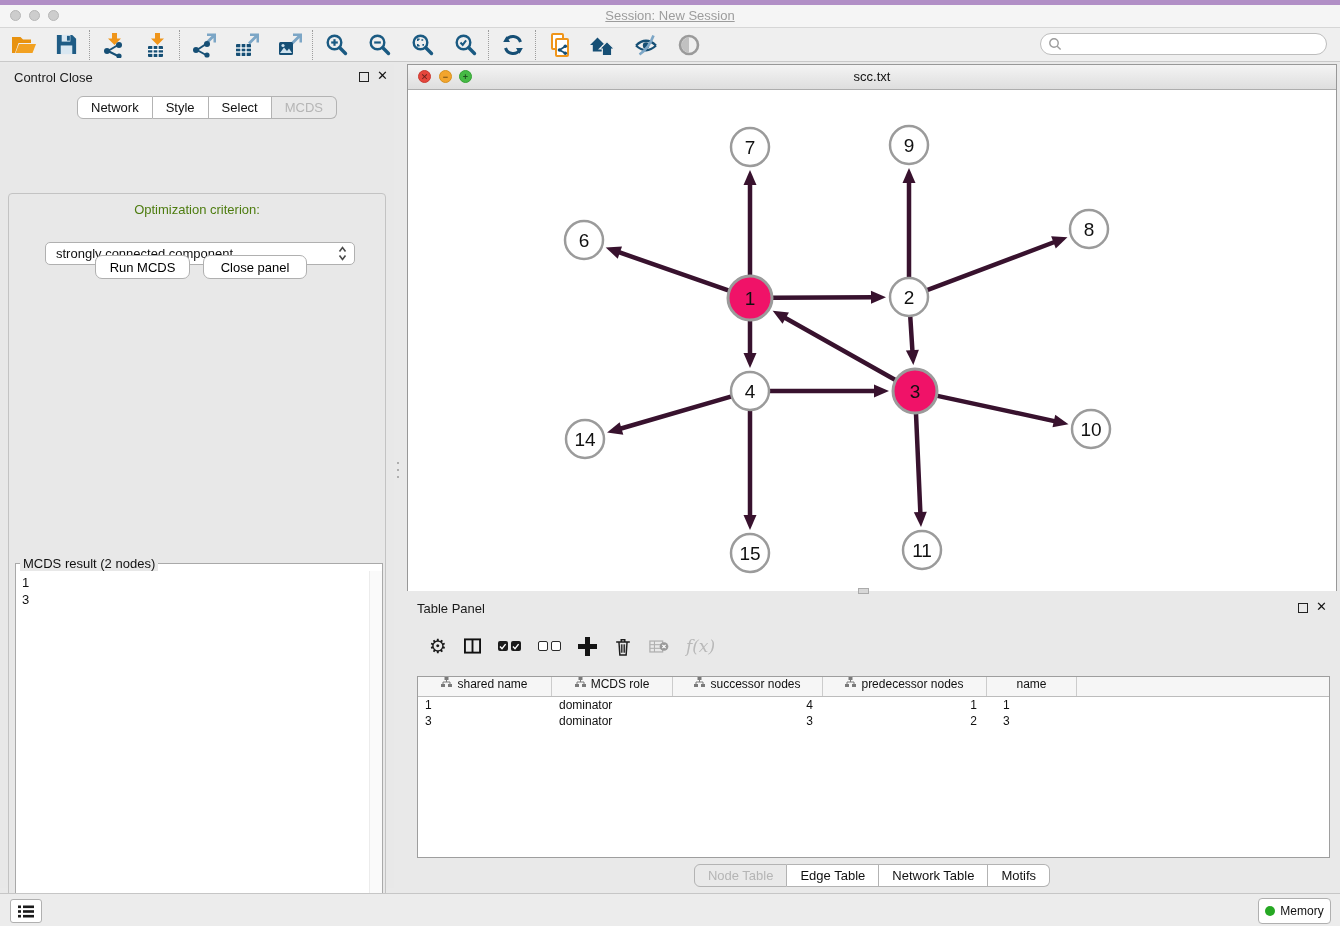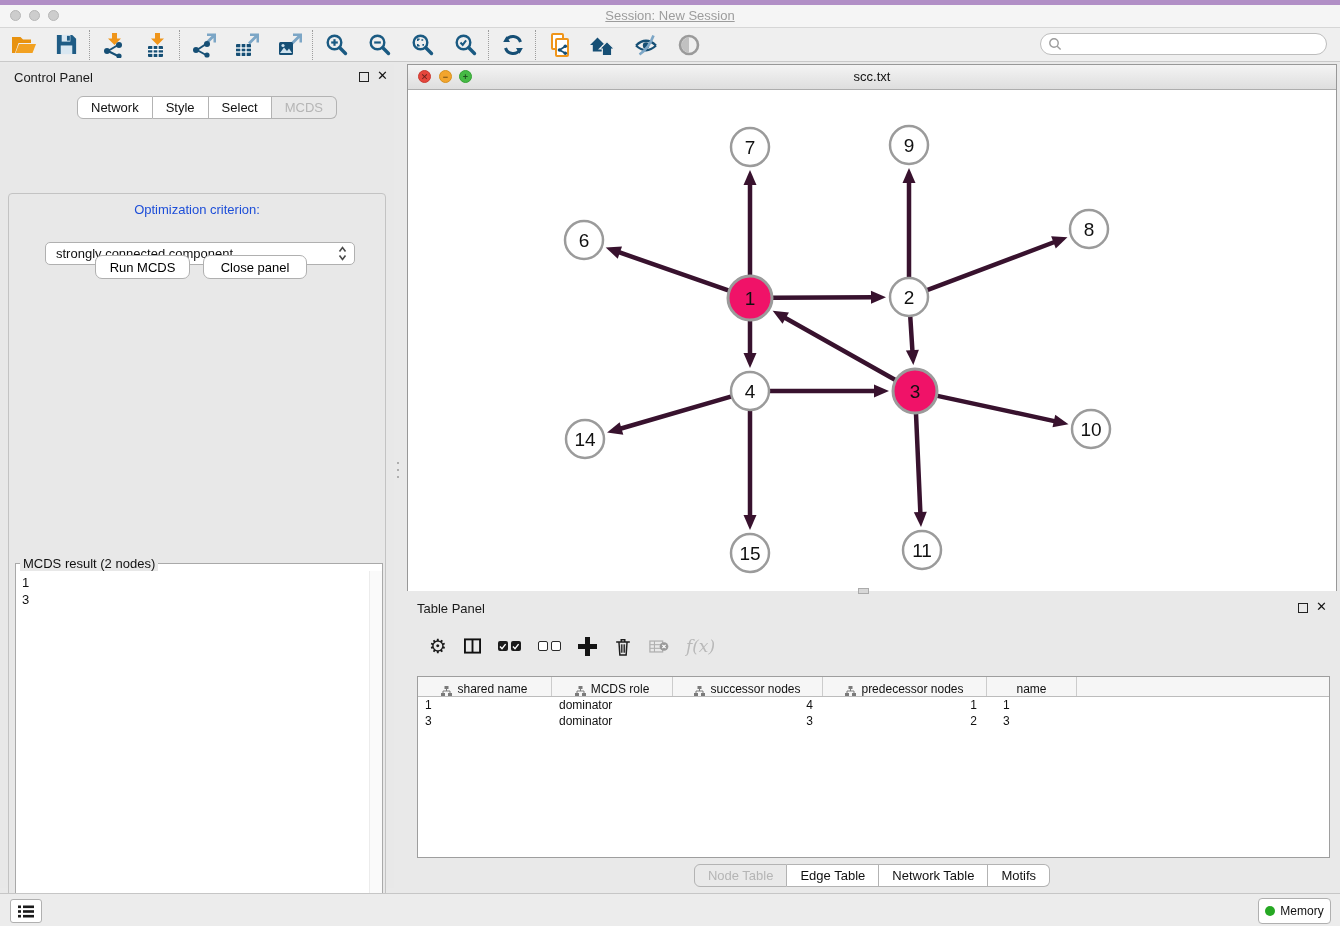--- a/index.html
+++ b/index.html
@@ -25,21 +25,21 @@
   .wbox{position:absolute;top:8px;width:10px;height:10px;border:1.5px solid #222;box-sizing:border-box;cursor:pointer;}
   .wx{position:absolute;top:5px;font-size:13px;font-weight:bold;color:#111;cursor:pointer;line-height:14px;}
 
   .tabs-row{position:absolute;display:flex;}
   .tab{height:21px;line-height:21px;font-size:13px;color:#111;background:#fff;border:1px solid #b3b3b3;border-left:none;padding:0 13px;text-align:center;cursor:pointer;white-space:nowrap;}
   .tab.first{border-left:1px solid #b3b3b3;border-radius:6px 0 0 6px;}
   .tab.last{border-radius:0 6px 6px 0;}
   .tab.active{background:#e9e9e9;color:#b5b5b5;}
 
   .cp-box{position:absolute;left:8px;top:129px;width:378px;height:753px;border:1px solid #c3c3c3;border-radius:4px;background:#e8e8e8;box-sizing:border-box;}
-  .opt-label{position:absolute;left:0;right:0;top:8px;text-align:center;font-size:13px;color:#1d4ed8;}
+  .opt-label{position:absolute;left:0;right:0;top:8px;text-align:center;font-size:13px;color:#4d7c0f;}
   .dropdown{position:absolute;left:36px;top:30px;width:310px;height:23px;background:#fff;border:1px solid #b0b0b0;border-radius:5px;display:flex;align-items:center;box-sizing:border-box;cursor:pointer;margin-top:18px;}
   .dropdown .dval{flex:1;padding-left:10px;font-size:13px;color:#111;}
   .dropdown svg{margin-right:7px;}
   .cp-btn{position:absolute;height:24px;background:#fff;border:1px solid #b0b0b0;border-radius:7px;font-size:13px;color:#000000;font-family:inherit;cursor:pointer;}
 
   fieldset.result{position:absolute;left:6px;top:362px;width:368px;height:376px;margin:0;padding:0;border:1px solid #a9a9a9;background:#fff;box-sizing:border-box;}
   fieldset.result legend{font-size:13px;color:#111;background:#e8e8e8;padding:0 3px;margin-left:4px;}
   .result-list{position:absolute;left:0;top:0;right:0;bottom:0;background:#fff;font-size:13px;color:#111;padding:3px 6px;box-sizing:border-box;}
   .result-list div{line-height:17px;}
   .vtrack{position:absolute;top:0;right:0;bottom:0;width:12px;background:#fafafa;border-left:1px solid #ececec;}
@@ -68,21 +68,21 @@
   .chk svg{position:absolute;left:1px;top:1.5px;}
   .unchk{width:10px;height:10px;border:1.5px solid #2a2a2a;border-radius:2px;background:#fff;box-sizing:border-box;}
   .plus{position:relative;width:19px;height:19px;}
   .plus::before,.plus::after{content:"";position:absolute;background:#141414;}
   .plus::before{left:7.5px;top:0;width:4.5px;height:19px;}
   .plus::after{left:0;top:7.5px;width:19px;height:4.5px;}
   .fx{font-family:"DejaVu Serif","Liberation Serif",serif;font-style:italic;font-size:17px;color:#b9b9b9;}
 
   .ttable{position:absolute;left:10px;top:81px;width:913px;height:182px;background:#fff;border:1px solid #9e9e9e;box-sizing:border-box;overflow:hidden;}
   .thead{display:flex;height:19px;border-bottom:1px solid #bcbcbc;background:#f6f6f6;}
-  .th{display:flex;align-items:flex-end;justify-content:center;gap:5px;font-size:12px;color:#111;border-right:1px solid #cccccc;box-sizing:border-box;height:19px;}
+  .th{display:flex;align-items:flex-start;justify-content:center;gap:5px;font-size:12px;color:#111;border-right:1px solid #cccccc;box-sizing:border-box;height:19px;}
   .trow{display:flex;height:16px;font-size:12px;color:#111;}
   .td{box-sizing:border-box;white-space:nowrap;overflow:hidden;line-height:16px;}
   .al{padding-left:7px;text-align:left;}
   .ar{padding-right:10px;text-align:right;}
   .an{padding-left:16px;text-align:left;}
 
   .tp-tabs{position:absolute;left:0;right:0;top:269px;display:flex;justify-content:center;}
 
   
   .statusbar{position:absolute;left:0;top:893px;width:1340px;height:33px;background:#ececec;border-top:1px solid #c6c6c6;box-sizing:border-box;padding-left:16px;}
@@ -270,21 +270,21 @@
       <svg width="14" height="14" viewBox="0 0 14 14">
           <circle cx="6" cy="6" r="4.2" fill="none" stroke="#9b9b9b" stroke-width="1.4"></circle>
           <line x1="9.2" y1="9.2" x2="12.6" y2="12.6" stroke="#9b9b9b" stroke-width="1.4"></line>
         </svg>
       <input placeholder="" style="">
     </div>
   </div>
 
   <div class="cpanel">
     <div class="panel-head">
-      <span class="pt">Control Panel</span>
+      <span class="pt">Control Close</span>
       <span class="wbox" style="left:359px"></span>
       <span class="wx" style="left:377px">✕</span>
     </div>
     <div class="tabs-row" style="left:77px;top:32px">
       <span class="tab first">Network</span>
       <span class="tab">Style</span>
       <span class="tab">Select</span>
       <span class="tab last active">MCDS</span>
     </div>
 

